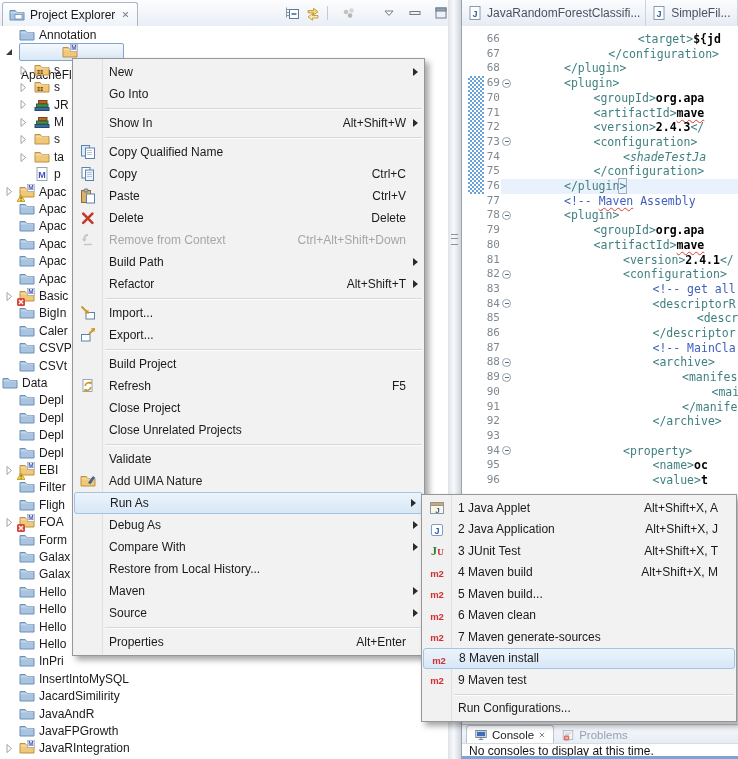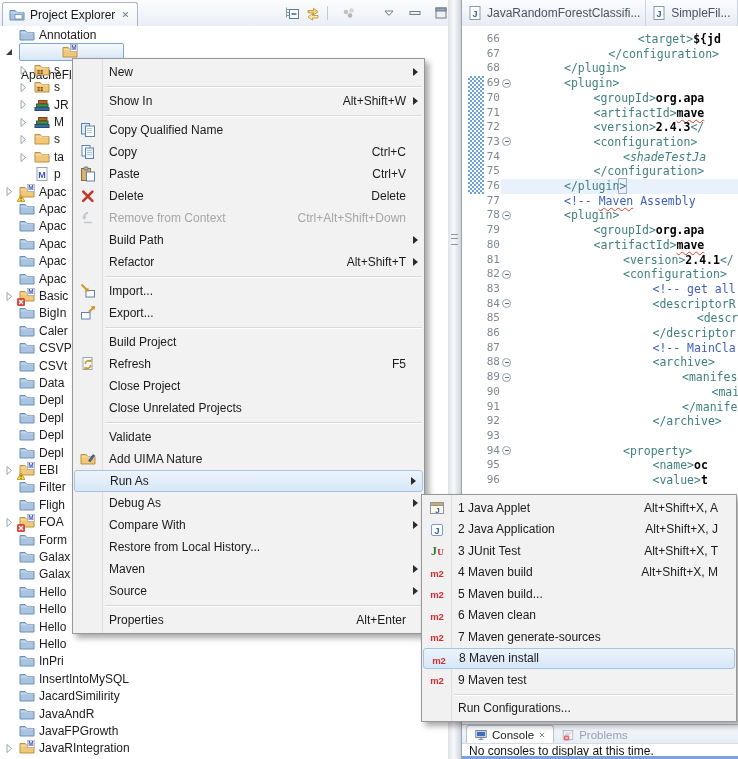--- a/index.html
+++ b/index.html
@@ -427,21 +427,21 @@
             <span class="icon16">
               <svg class="svgi" viewBox="0 0 16 16">
                 <path d="M1 3.5h5.2l1.6 2H15V13H1z" fill="#a9c4e1" stroke="#6c8fb5"></path>
                 <path d="M1.5 5.8h13" stroke="#ffffff" stroke-opacity=".45"></path>
               </svg>
             </span>
             <span class="tlabel">CSVt</span>
           </span>
         </div>
         <div class="trow" style="top: 348.3px;">
-          <span class="tcell" style="left: 19px;">
+          <span class="tcell" style="left: 2px;">
             <span class="icon16">
               <svg class="svgi" viewBox="0 0 16 16">
                 <path d="M1 3.5h5.2l1.6 2H15V13H1z" fill="#a9c4e1" stroke="#6c8fb5"></path>
                 <path d="M1.5 5.8h13" stroke="#ffffff" stroke-opacity=".45"></path>
               </svg>
             </span>
             <span class="tlabel">Data</span>
           </span>
         </div>
         <div class="trow" style="top: 365.7px;">
@@ -915,20 +915,23 @@
       <div id="con-msg">No consoles to display at this time.</div>
       <div id="con-bar"></div>
     </div>
   </div>
 
   <div class="menu" id="ctxmenu" style="left:72px;top:58px;width:351px;z-index:40">
       <div class="mi">
         <span class="mlab">New</span>
         <span class="marr"></span>
       </div>
+      <div class="mi">
+        <span class="mlab">Go Into</span>
+      </div>
       <div class="msep">
         <i></i>
       </div>
       <div class="mi">
         <span class="mlab">Show In</span>
         <span class="msc">Alt+Shift+W</span>
         <span class="marr"></span>
       </div>
       <div class="msep">
         <i></i>

